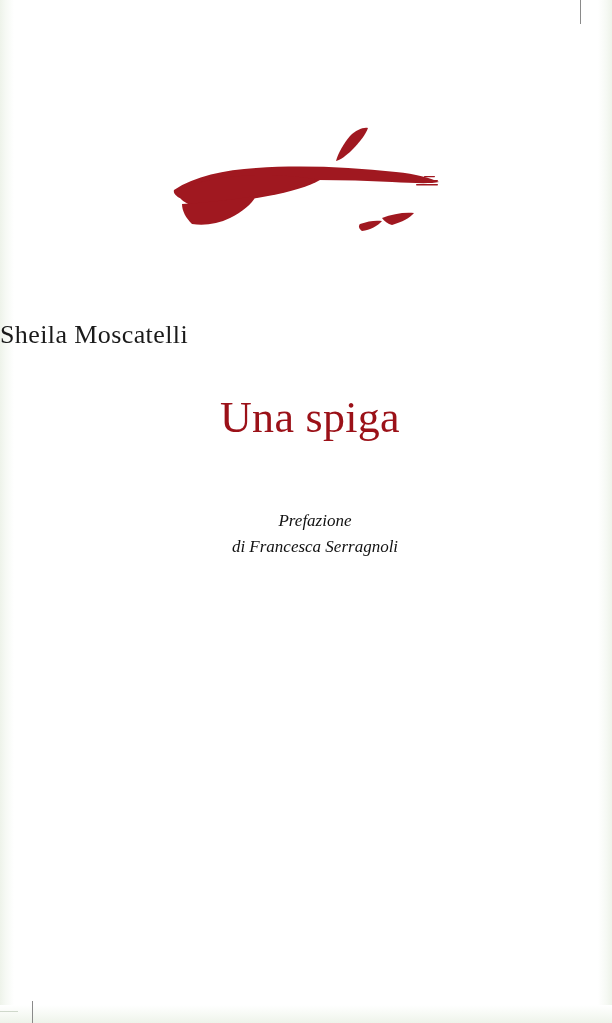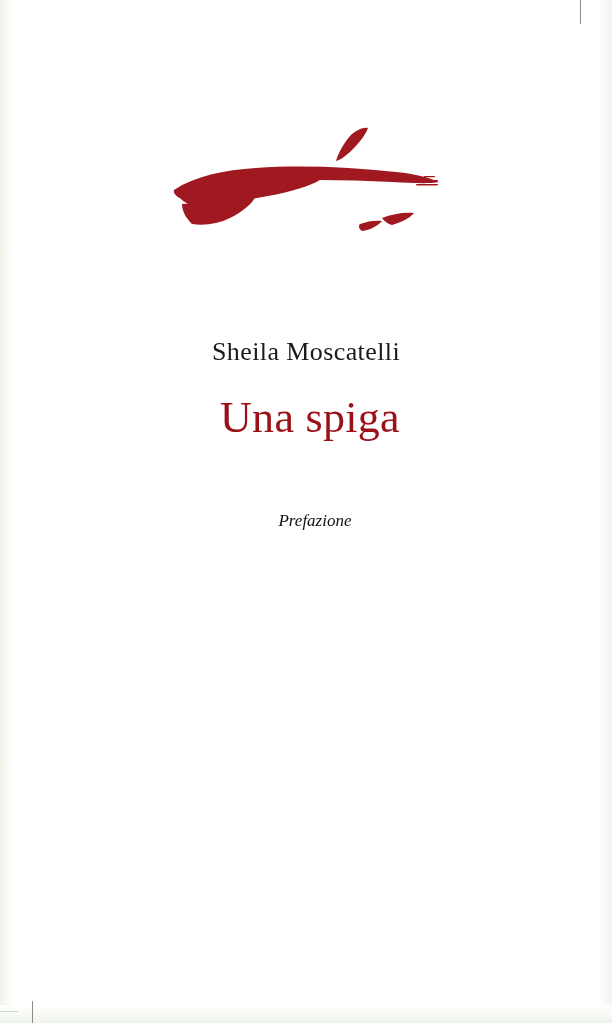--- a/index.html
+++ b/index.html
@@ -59,22 +59,21 @@
     top: 120px;
     width: 300px;
     height: 135px;
   }
   .mark svg { display: block; }
 
   
   .author {
     position: absolute;
     left: 0; right: 0;
-    top: 337px;
-    text-align: center;
+    top: 320px;
     font-size: 26px;
     letter-spacing: 0.4px;
     color: #1a1a1a;
     font-family: "Liberation Serif", serif;
   }
   .title {
     position: absolute;
     left: 8px; right: 0;
     top: 392px;
     text-align: center;
@@ -141,16 +140,17 @@
       </g>
     </svg>
   </div>
 
   <div class="author">Sheila Moscatelli</div>
 
   <div class="title">Una spiga</div>
 
   <div class="preface">
     <span>Prefazione</span>
+    <span>di Francesca Serragnoli</span>
   </div>
 
 
 </div>
 
 </body></html>

